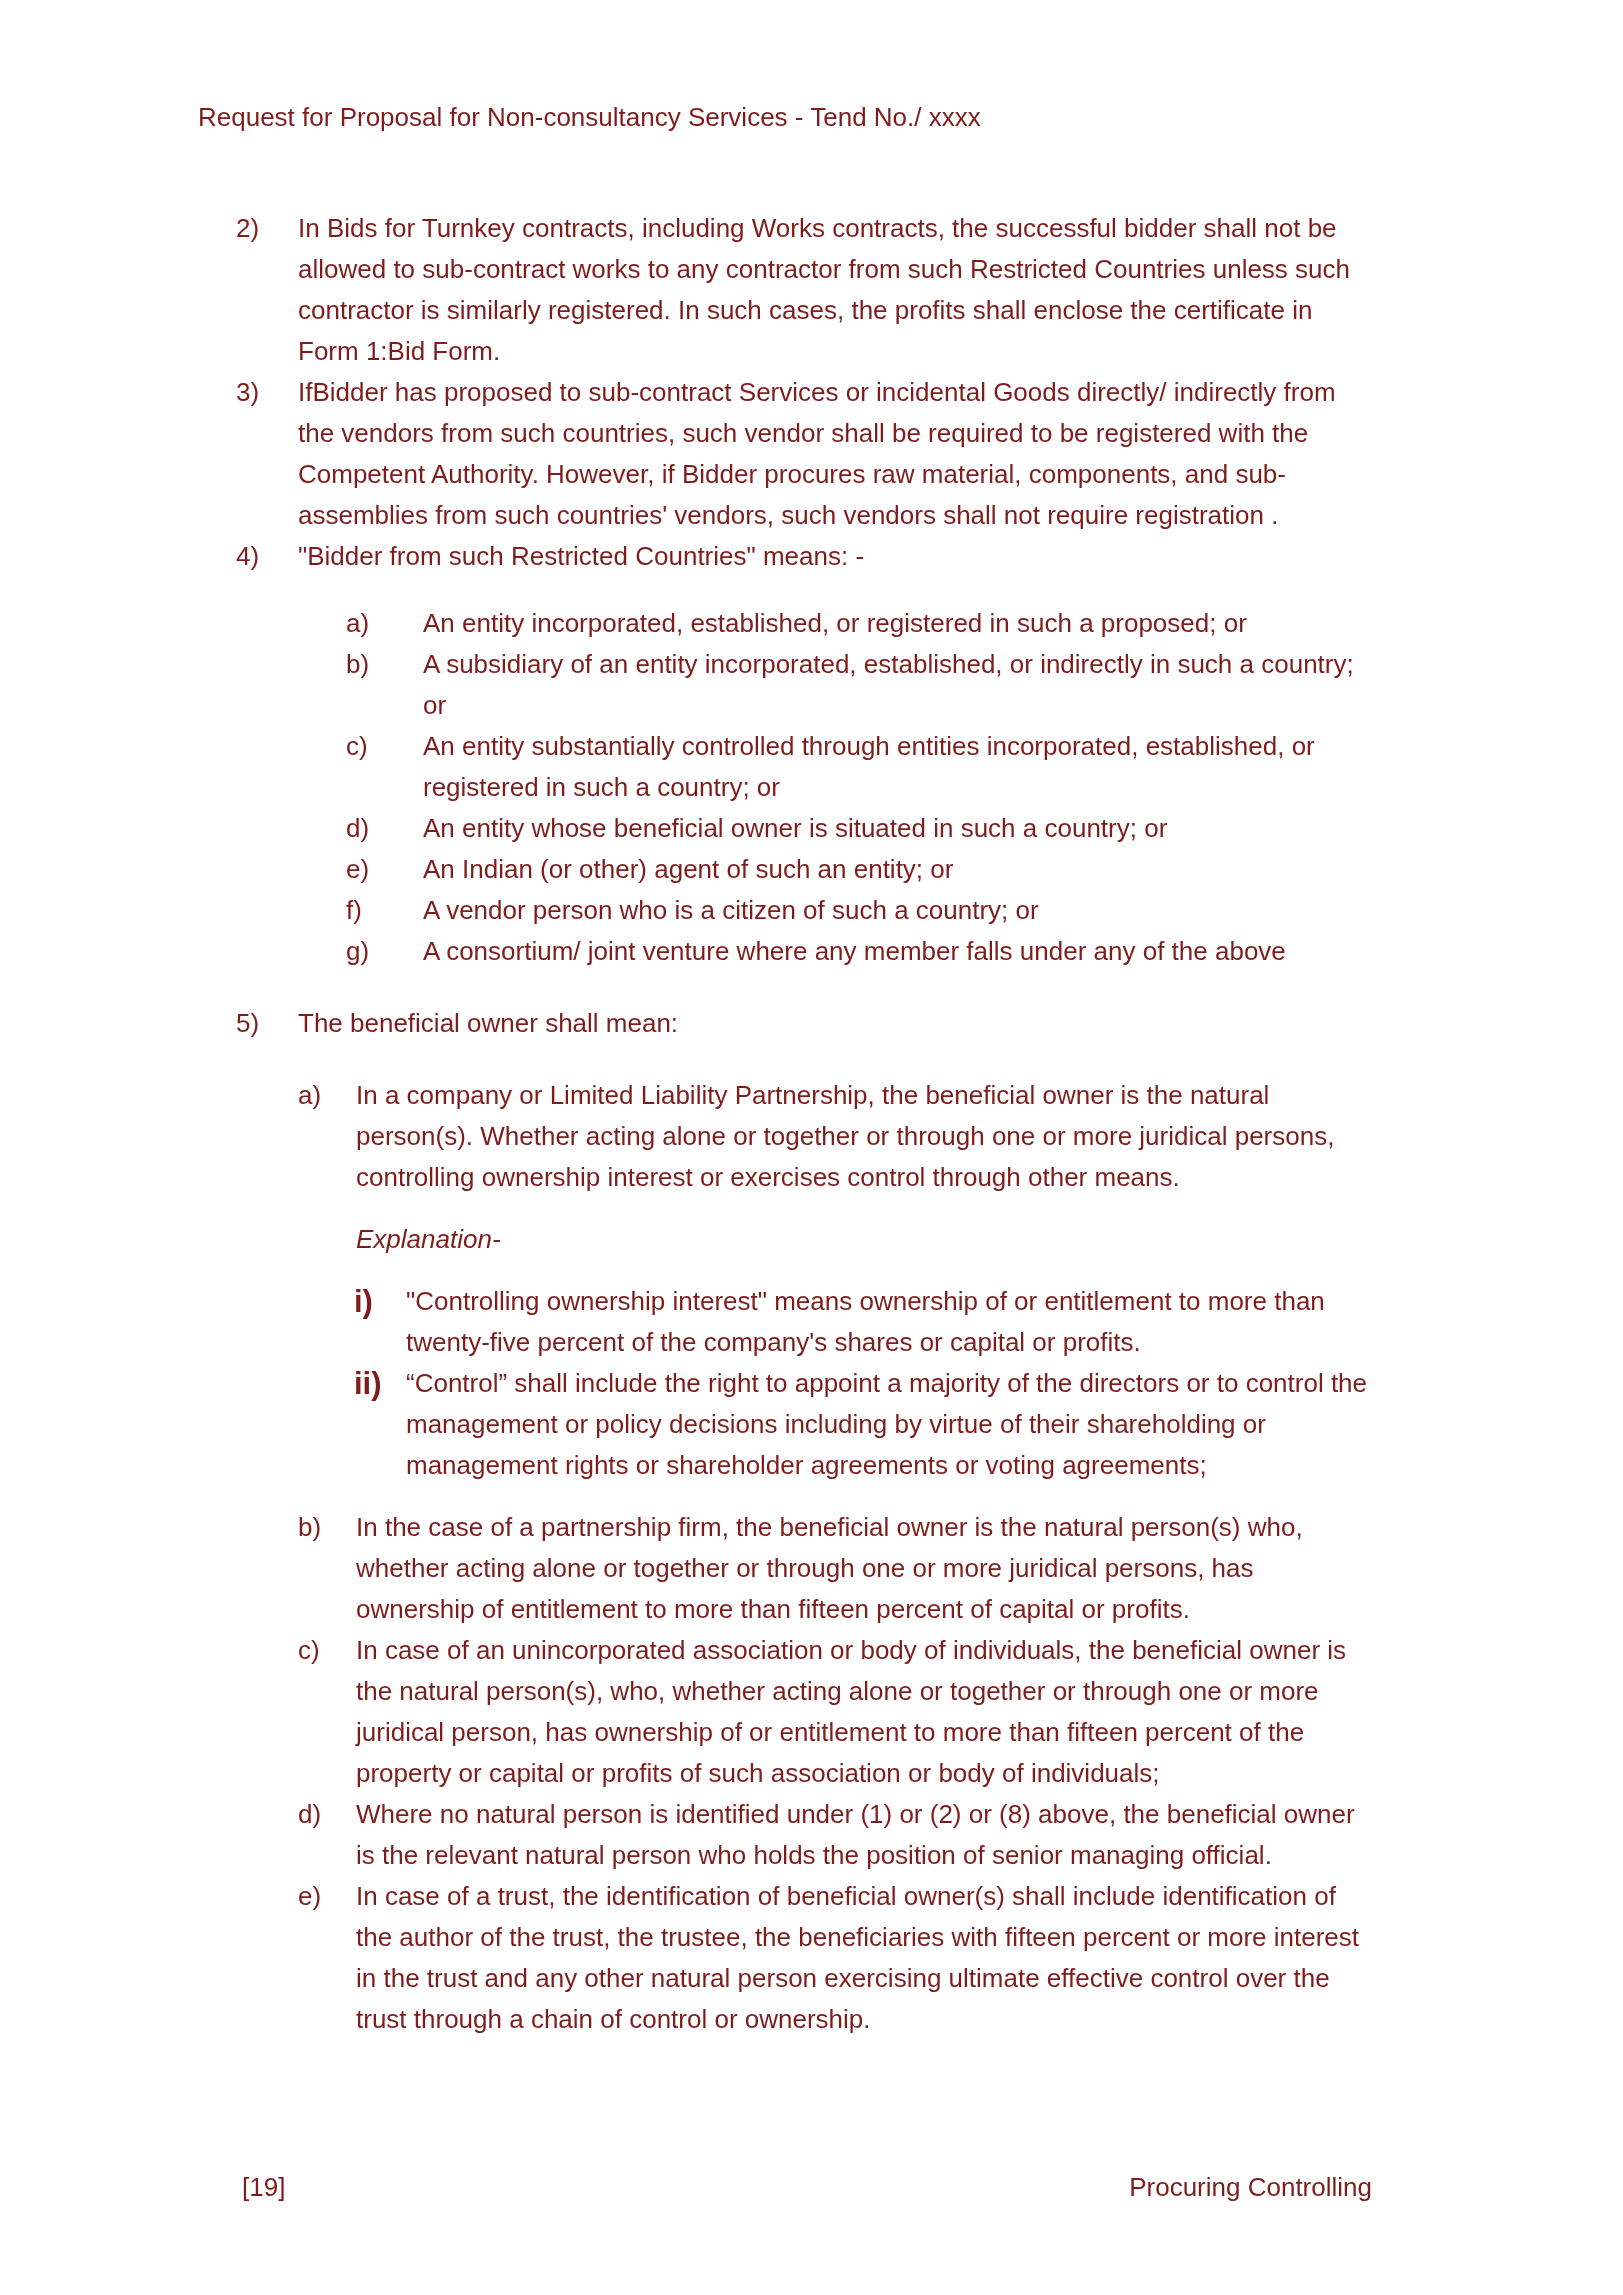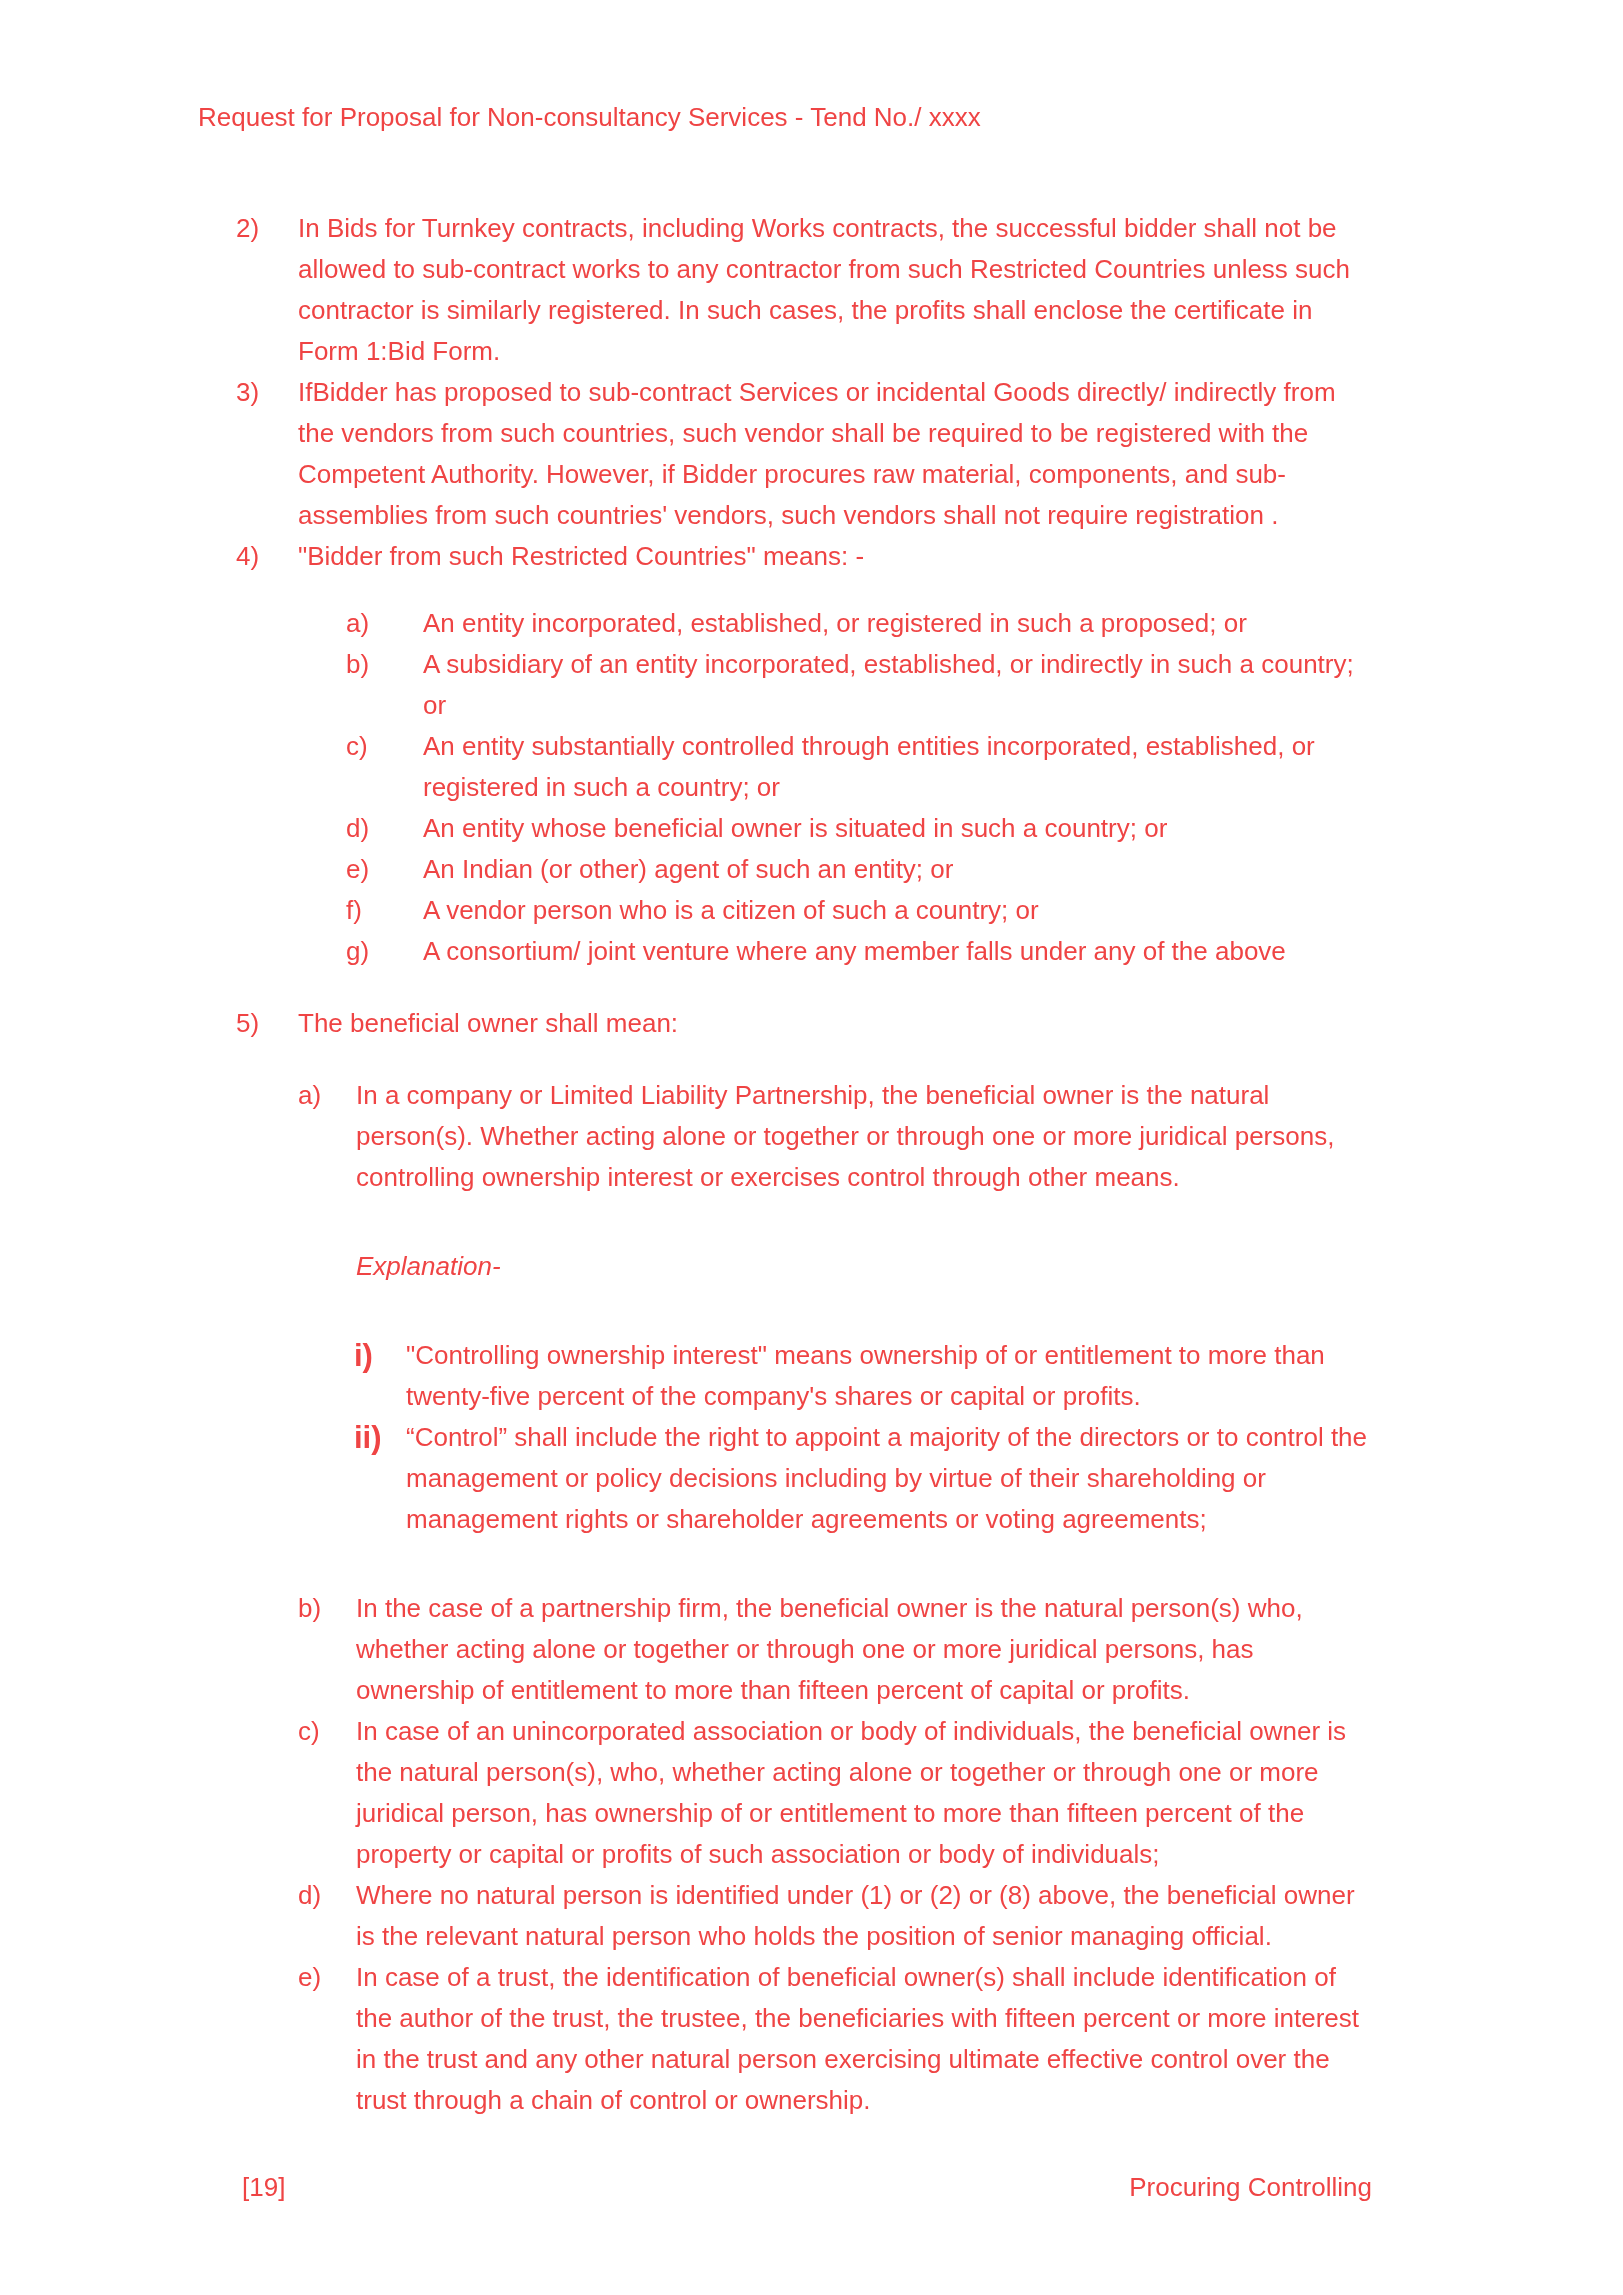--- a/index.html
+++ b/index.html
@@ -8,21 +8,21 @@
     background: #ffffff;
   }
   .page {
     position: relative;
     width: 1568px;
     height: 2295px;
     background: #ffffff;
     font-family: "Liberation Sans", sans-serif;
     font-size: 26px;
     line-height: 41px;
-    color: #ef4444;
+    color: #7f1d1d;
     box-sizing: border-box;
     overflow: hidden;
   }
   .header {
     position: absolute;
     top: 97px;
     left: 198px;
     font-size: 26px;
   }
   .content {
@@ -58,21 +58,21 @@
     font-size: 31px;
   }
 
   .explanation {
     margin-left: 120px;
     font-style: italic;
   }
 
   .gap-sm { margin-top: 26px; }
   .gap-md { margin-top: 31px; }
-  .gap-lg { margin-top: 48px; }
+  .gap-lg { margin-top: 21px; }
 
   .footer {
     position: absolute;
     left: 242px;
     right: 196px;
     top: 2167px;
     display: flex;
     justify-content: space-between;
     font-size: 26px;
     text-align: center;

